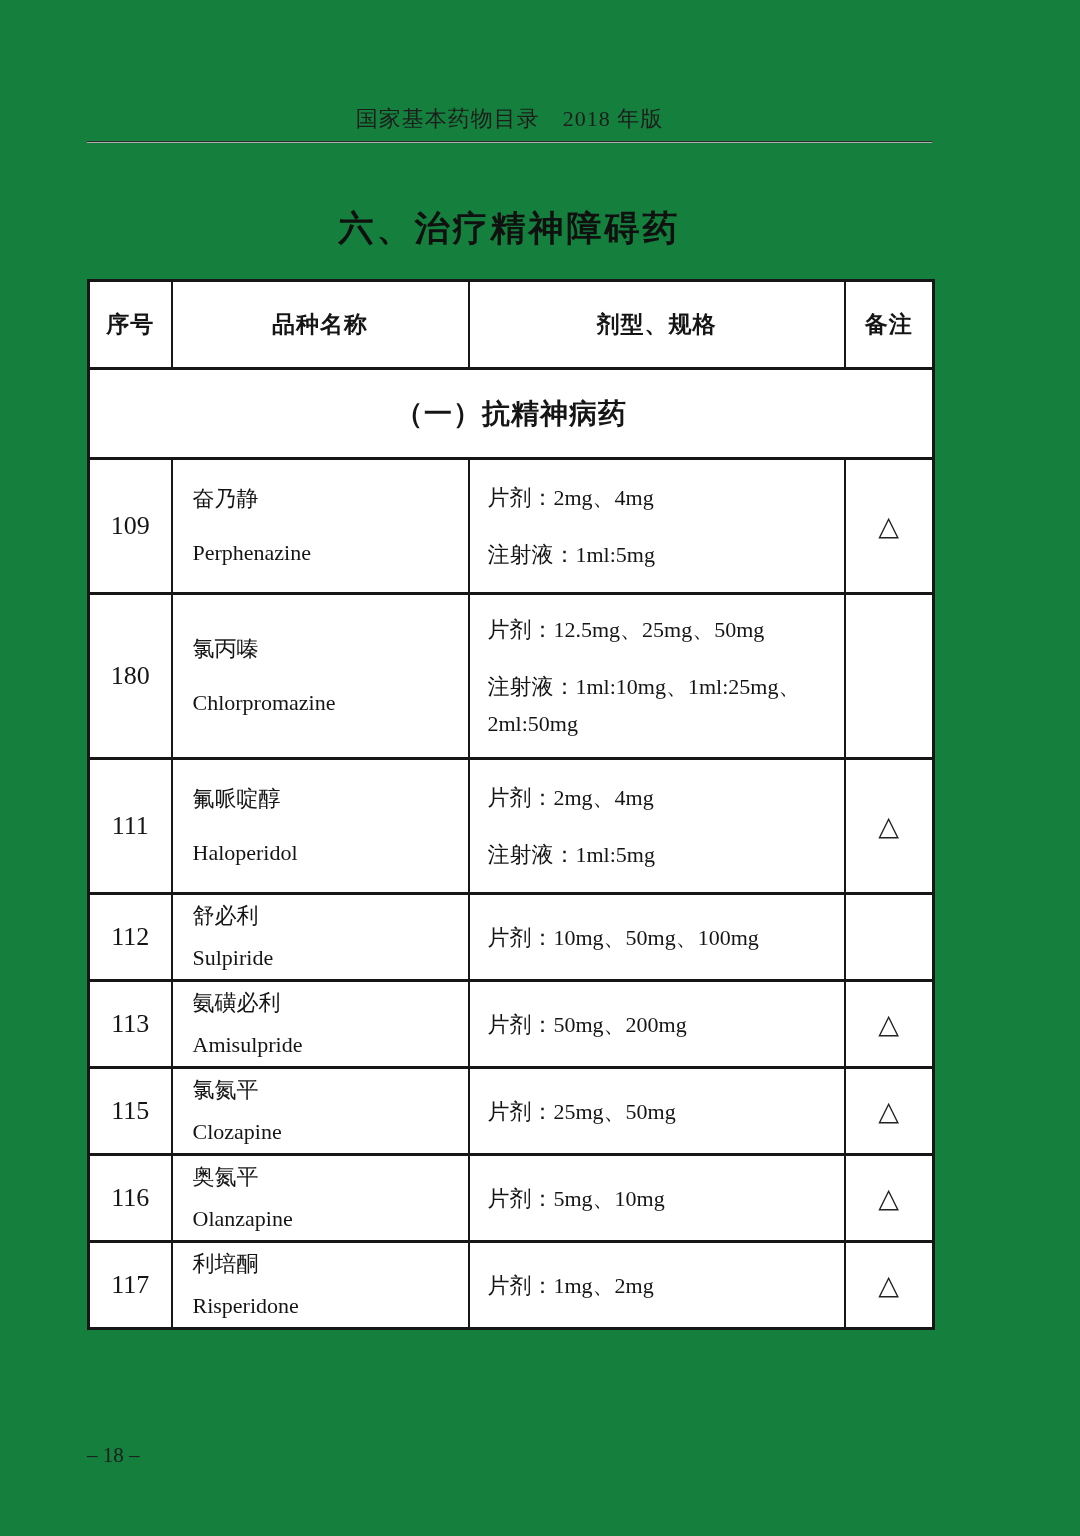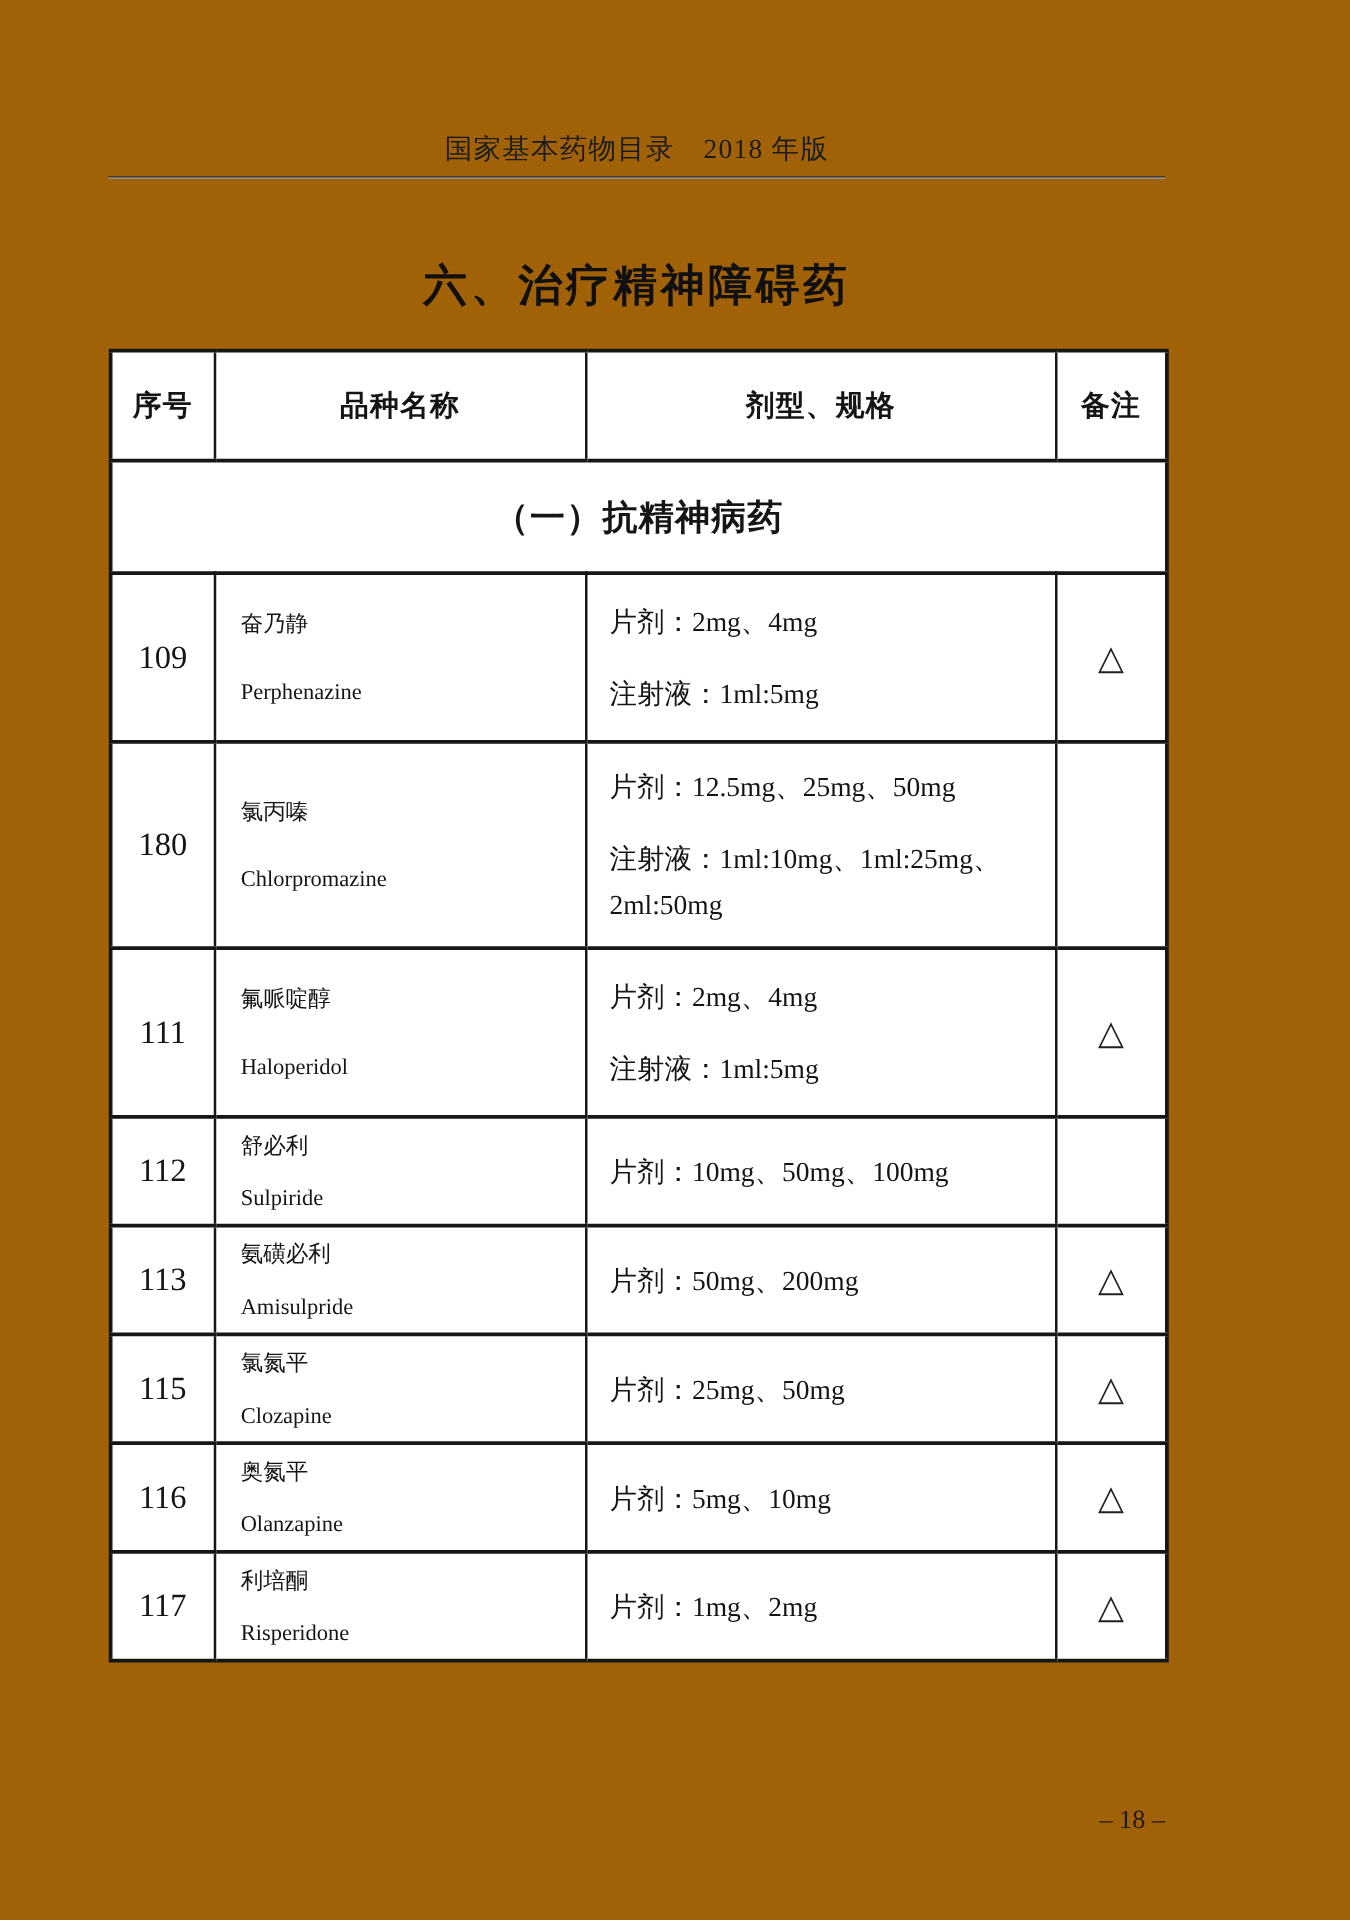--- a/index.html
+++ b/index.html
@@ -3,21 +3,21 @@
 <meta charset="utf-8">
 <style>
   * { margin: 0; padding: 0; box-sizing: border-box; }
   html, body { background: #e9e9e9; }
   body { font-family: "Liberation Serif", "DejaVu Serif", serif; color: #151515; }
 
   .page {
     position: relative;
     width: 1080px;
     height: 1536px;
-    background: #a16207;
+    background: #15803d;
     overflow: hidden;
     margin: 0 auto;
   }
 
   .content {
     position: absolute;
     left: 87px;
     top: 0;
     width: 845px;
   }
@@ -82,42 +82,42 @@
   }
   .rh135 { height: 135px; }
   .rh165 { height: 165px; }
   .rh85  { height: 85px; }
   .rh84  { height: 84px; }
 
   td.no {
     text-align: center;
     font-size: 26px;
   }
-  td.name { padding-left: 20px; padding-right: 8px; font-size: 18px; }
+  td.name { padding-left: 20px; padding-right: 8px; font-size: 22px; }
   td.name .name-line { line-height: 42px; }
   tr.tall td.name .name-line { line-height: 54px; }
 
   td.spec { padding-left: 18px; padding-right: 14px; font-size: 22px; }
   td.spec .spec-line { line-height: 37px; }
   td.spec .spec-line + .spec-line { margin-top: 20px; }
   td.spec .spec-line:empty { display: none; }
 
   td.remark {
     text-align: center;
     font-size: 27px;
     color: #222;
   }
 
   
   .page-number {
     position: absolute;
     left: 87px;
     width: 845px;
     top: 1443px;
-    text-align: right;
+    text-align: left;
     font-size: 21px;
     color: #1c1c1c;
   }
 
   .watermark {
     position: absolute;
     right: 18px;
     top: 1462px;
     display: flex;
     align-items: center;

